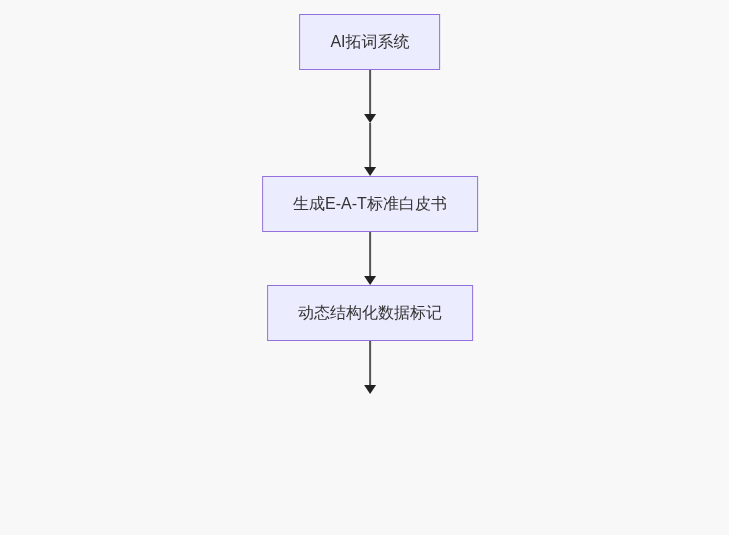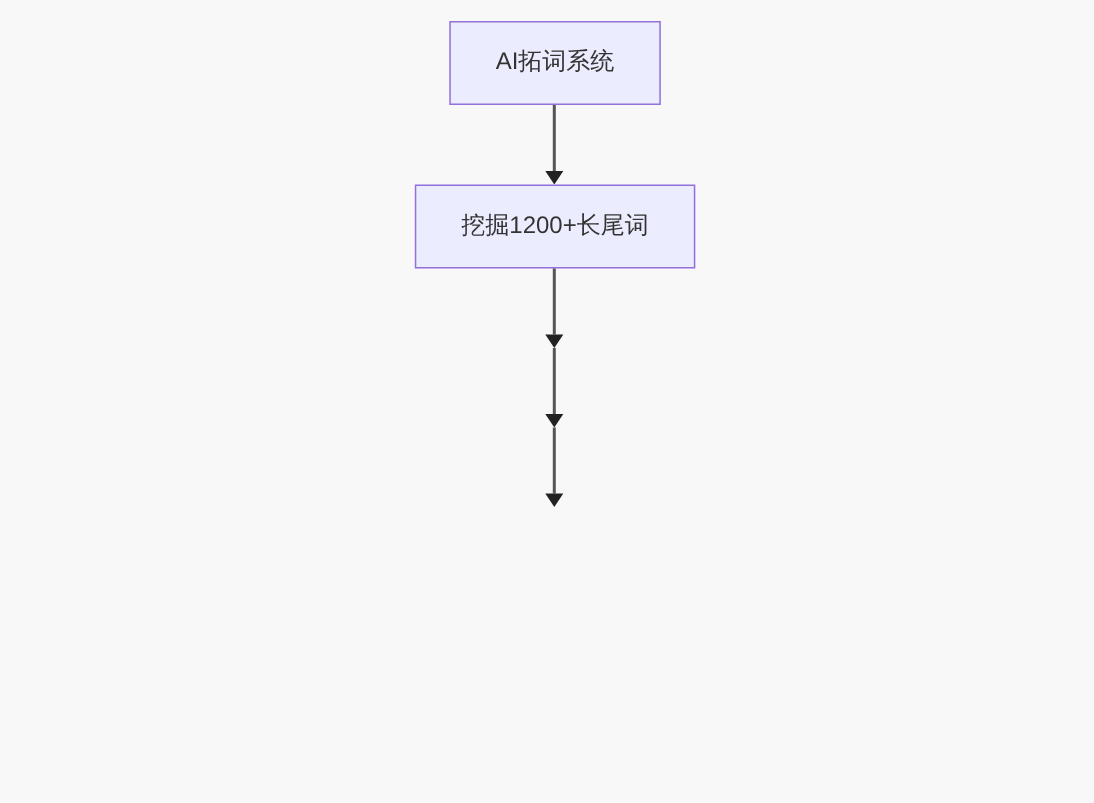--- a/index.html
+++ b/index.html
@@ -70,35 +70,38 @@
 
     <div class="node">
       <span>AI拓词系统</span>
     </div>
 
     <div class="connector">
       <div class="line"></div>
       <div class="head"></div>
     </div>
 
+
+    <div class="connector">
+      <div class="line"></div>
+      <div class="head"></div>
+    </div>
+
     <div class="node">
-      <span>挖掘1200+长尾词</span>
+      <span>生成E-A-T标准白皮书</span>
     </div>
 
     <div class="connector">
       <div class="line"></div>
       <div class="head"></div>
     </div>
 
-
-    <div class="connector">
-      <div class="line"></div>
-      <div class="head"></div>
+    <div class="node">
+      <span>动态结构化数据标记</span>
     </div>
-
 
     <div class="connector">
       <div class="line"></div>
       <div class="head"></div>
     </div>
 
 
   </div>
 </div>
 

